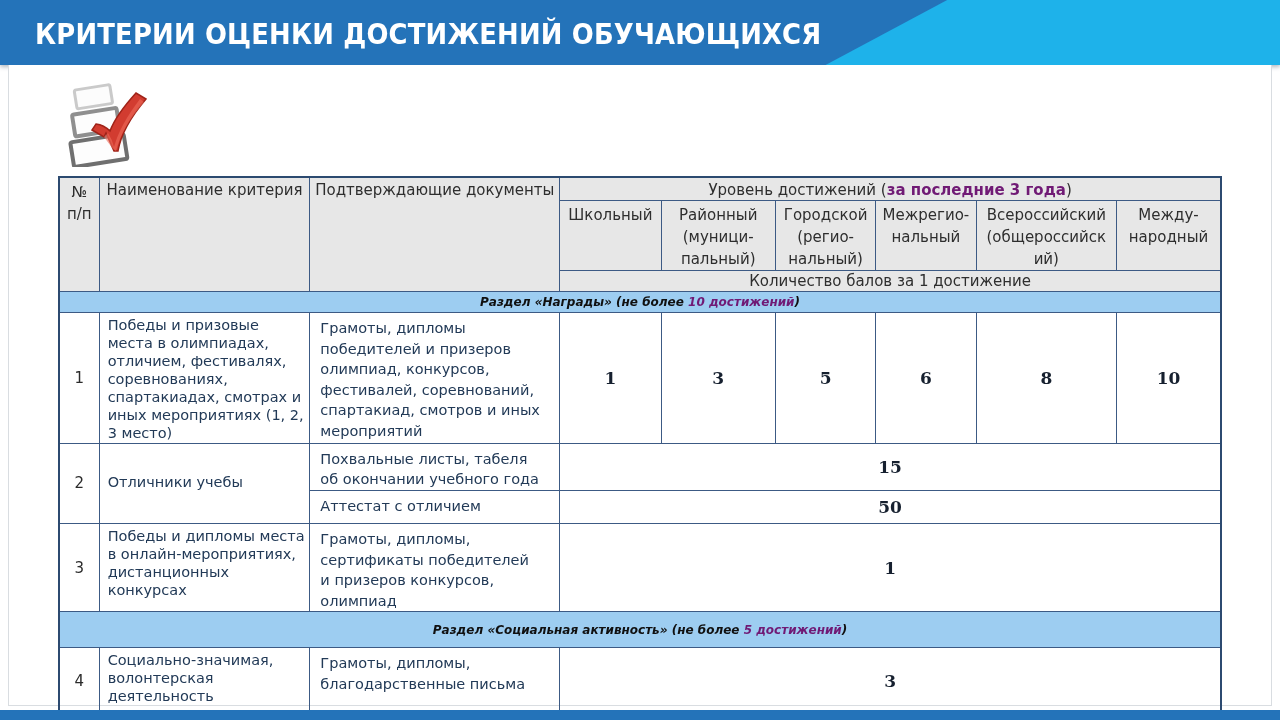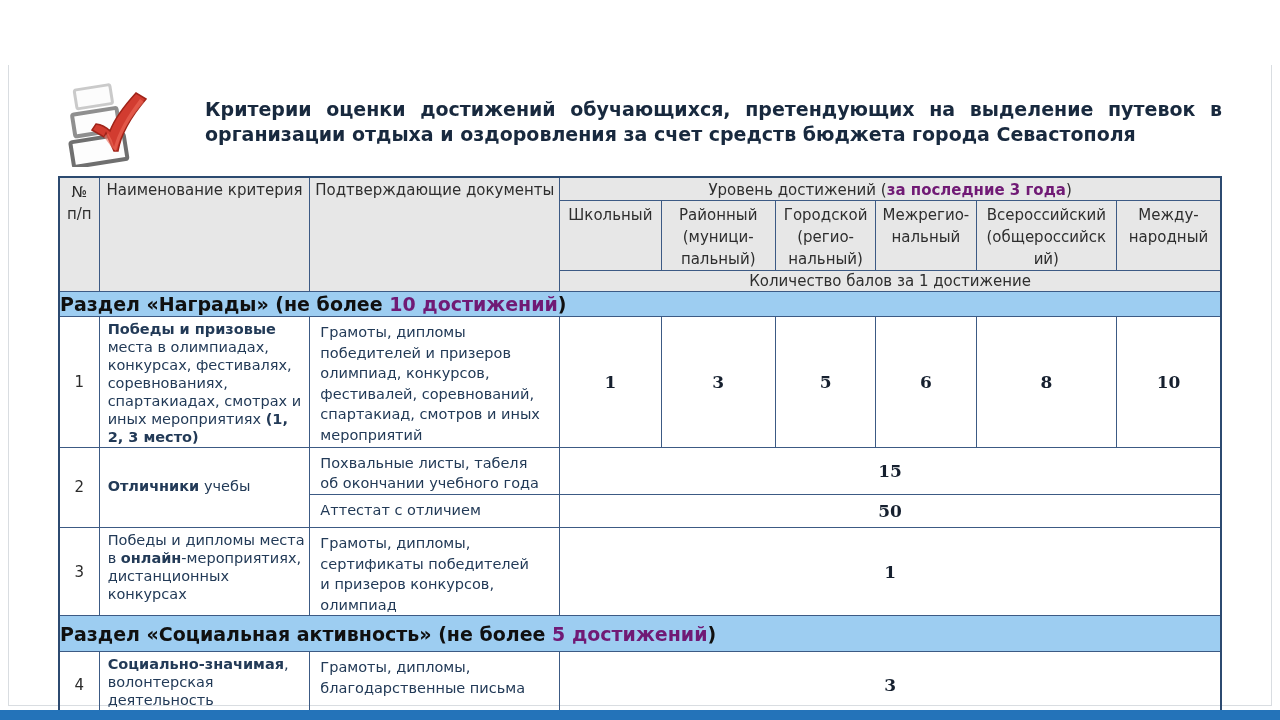--- a/index.html
+++ b/index.html
@@ -35,55 +35,58 @@
   table.crit { border-collapse:collapse; table-layout:fixed; width:1164px;
                border:2px solid #2c4a70; margin-top:0; }
   td { border:1px solid #3c5a84; overflow:hidden; }
 
   td.th { background:#e7e7e7; color:#2e2e2e; font-size:15px; text-align:center;
           vertical-align:top; padding:3px 2px 0 2px; }
   .prewrap { white-space:pre-line; line-height:1.48; }
   td.points-caption { background:#e7e7e7; color:#2e2e2e; font-size:15px;
           text-align:center; vertical-align:middle; padding:1px 0;margin-top:36px; }
 
-  td.section { background:#9dcdf1; color:#101010; font-weight:bold; font-size:19px;
-          text-align:left; vertical-align:middle; padding:1px 0; }
+  td.section { background:#9dcdf1; color:#101010; font-weight:bold; font-size:12px;
+          text-align:center; vertical-align:middle; padding:1px 0;font-style:italic; }
   .red { color:#701a75; font-weight:bold; }
 
   td.num { color:#2b2b2b; font-size:15px; text-align:center; vertical-align:middle; }
   td.crit-cell { color:#223a57; font-size:14.5px; line-height:1.24;
           vertical-align:top; padding:4px 4px 0 8px; }
   td.crit-cell.vmid { vertical-align:middle; padding-top:0;margin-top:16px; }
   td.docs-cell { color:#223a57; font-size:14.5px; line-height:1.42;
           vertical-align:top; padding:5px 18px 0 10px; }
   td.val { font-family:"DejaVu Serif","Liberation Serif",serif; font-weight:bold;
           font-size:17px; color:#16202f; text-align:center; vertical-align:middle; }
-  b { font-weight:bold; }
+  b { font-weight:normal; }
 </style>
 </head>
 <body>
 
 <div class="slide">
 
+  <div class="topbar">
+    <div class="topbar-accent"></div>
+    <div class="page-title">КРИТЕРИИ ОЦЕНКИ ДОСТИЖЕНИЙ ОБУЧАЮЩИХСЯ</div>
+  </div>
 
   <div class="panel">
 
     <div class="intro">
       <div class="icon-box">
         <svg viewBox="0 0 105 84" width="105" height="84">
           <g transform="rotate(-9 52 42)">
             <rect x="22" y="2" width="36" height="19" rx="2" fill="#fbfbfb" stroke="#b9b9b9" stroke-width="3" opacity=".75"></rect>
             <rect x="16" y="26" width="45" height="22" rx="2" fill="#fdfdfd" stroke="#8f8f8f" stroke-width="4"></rect>
             <rect x="10" y="53" width="54" height="25" rx="2" fill="#fdfdfd" stroke="#6f6f6f" stroke-width="4"></rect>
           </g>
           <path d="M34 47 L46 54 L48 50 L56 68 L60 68 Q64 44 88 16 L78 10 Q58 32 52 48 Q46 42 38 41 Z" fill="#d23c30" stroke="#a02318" stroke-width="1.5"></path>
           <path d="M46 54 L50 50 Q54 56 56 64 Q62 42 82 16 L86 19 Q64 44 58 68 L55 66 Z" fill="#ef6a5a" opacity=".6"></path>
         </svg>
       </div>
-      <p class="intro-text">Критерии оценки достижений обучающихся, претендующих на выделение путевок в организации отдыха и оздоровления за счет средств бюджета города Севастополя</p>
     </div>
 
     <table class="crit">
       <colgroup>
         <col style="width:40px">
           <col style="width:210px">
           <col style="width:249px">
         <col style="width:101px">
           <col style="width:114px">
           <col style="width:100px">
@@ -121,21 +124,21 @@
       <tr style="height:21px">
         <td class="points-caption" colspan="6">Количество балов за 1 достижение</td>
       </tr>
 
       <tr style="height:21px">
         <td class="section" colspan="9"><span>Раздел «Награды» (не более </span><span class="red">10 достижений</span><span>)</span></td>
       </tr>
 
       <tr style="height:123px">
         <td class="num">1</td>
-        <td class="crit-cell"><b>Победы и призовые</b><span> места в олимпиадах, конкурсах, фестивалях, соревнованиях, спартакиадах, смотрах и иных мероприятиях </span><b>(1, 2, 3 место)</b></td>
+        <td class="crit-cell"><b>Победы и призовые</b><span> места в олимпиадах, отличием, фестивалях, соревнованиях, спартакиадах, смотрах и иных мероприятиях </span><b>(1, 2, 3 место)</b></td>
         <td class="docs-cell">Грамоты, дипломы победителей и призеров олимпиад, конкурсов, фестивалей, соревнований, спартакиад, смотров и иных мероприятий</td>
         <td class="val">1</td>
         <td class="val">3</td>
         <td class="val">5</td>
         <td class="val">6</td>
         <td class="val">8</td>
         <td class="val">10</td>
       </tr>
 
       <tr style="height:45px">

